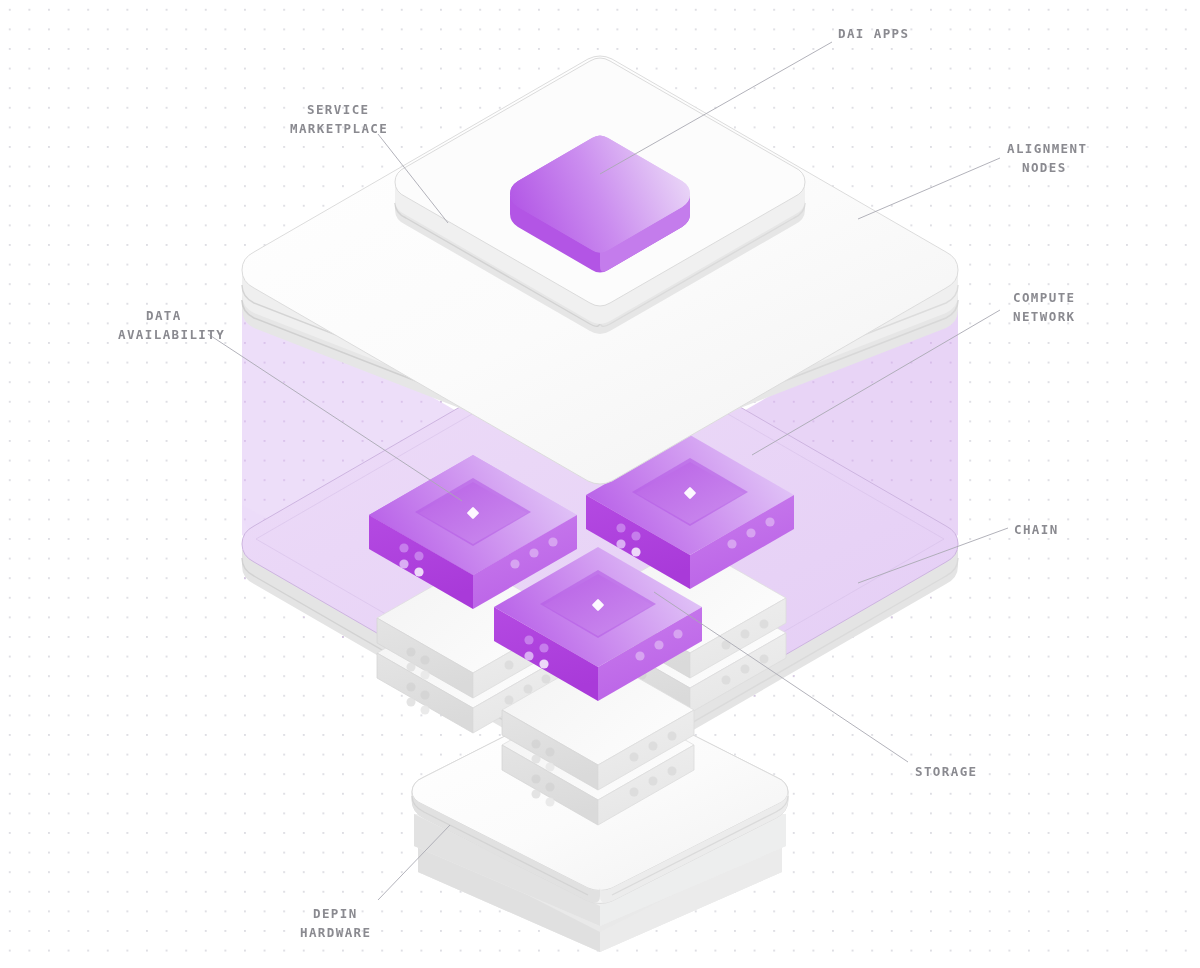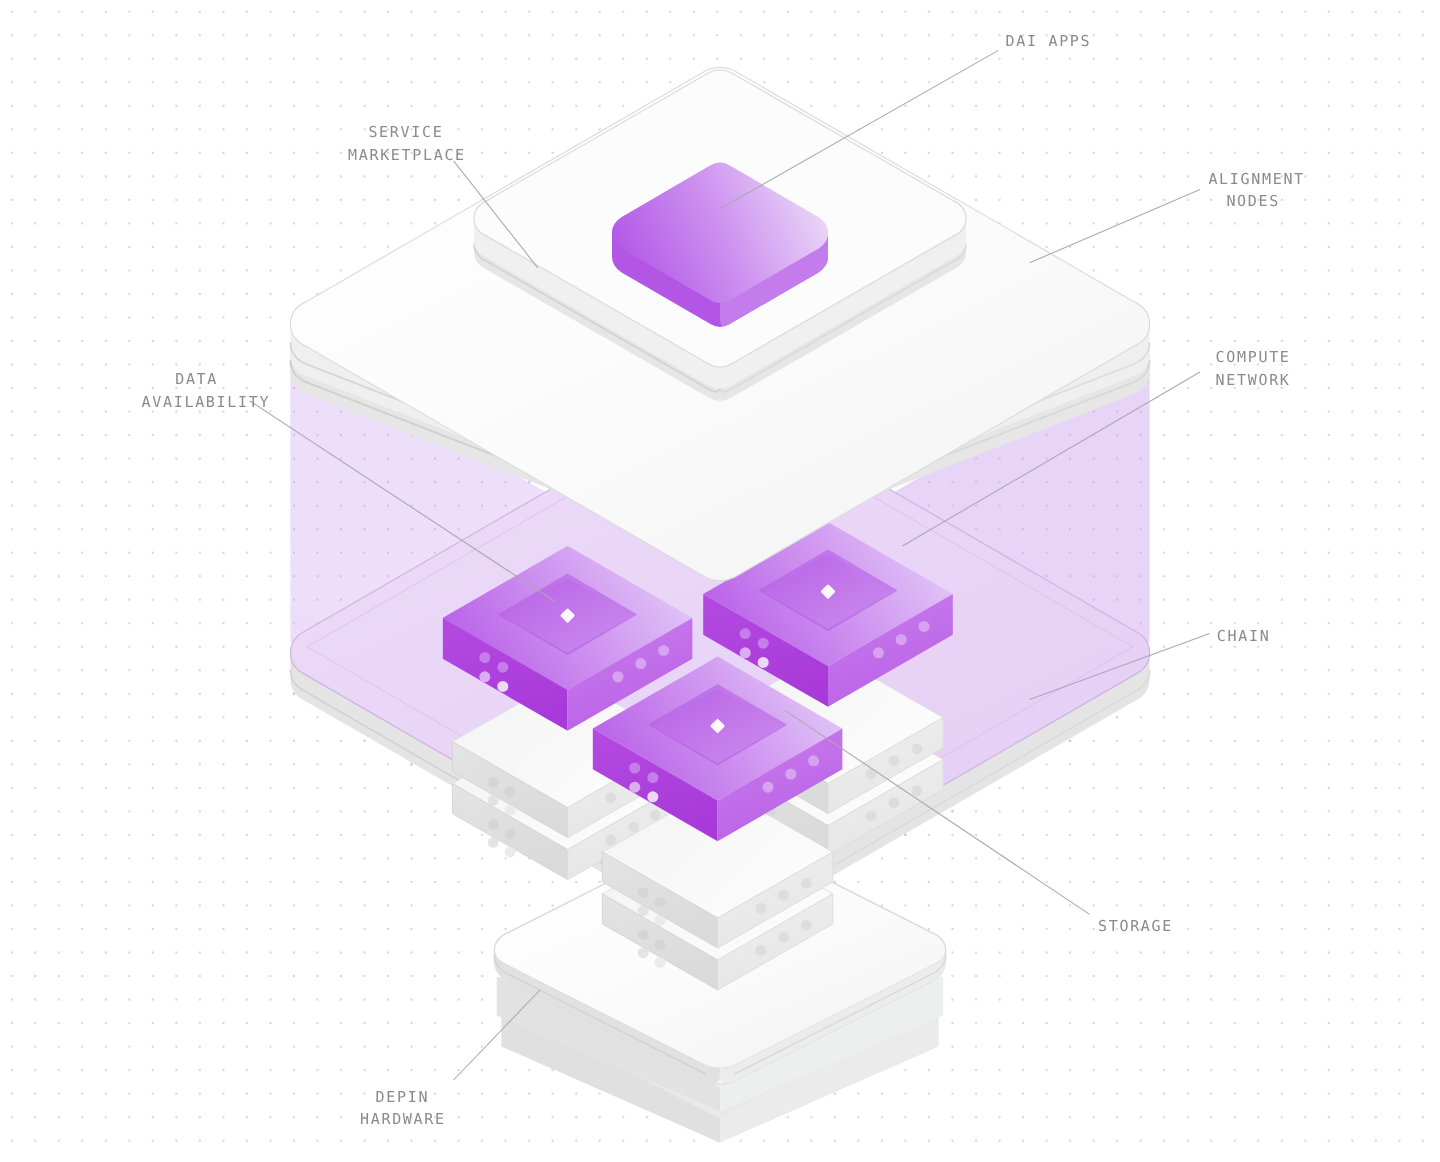--- a/index.html
+++ b/index.html
@@ -1,21 +1,21 @@
 <!DOCTYPE html>
 <html><head>
 <meta charset="utf-8">
 <title>DAI Stack Isometric Architecture</title>
 <style>
   html,body{margin:0;padding:0;background:#ffffff;}
   body{
     font-family:"DejaVu Sans Mono", monospace;
     width:1200px;height:968px;overflow:hidden;position:relative;
   }
-  #stage{position:relative;width:984px;height:968px;}
+  #stage{position:relative;width:984px;height:968px;font-weight:bold;}
   #stage svg{display:block;}
   .lbl{
     font-family:"DejaVu Sans Mono","Liberation Mono",monospace;
     font-size:12.5px;
     letter-spacing:1.4px;
     fill:#8a8a90;
     white-space:pre;
   }
 </style>
 </head>

